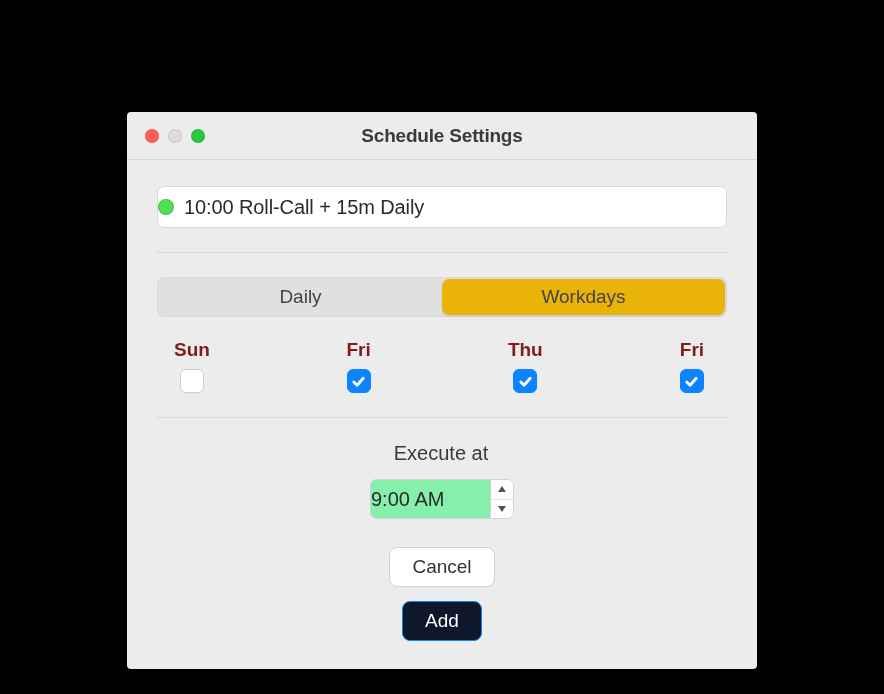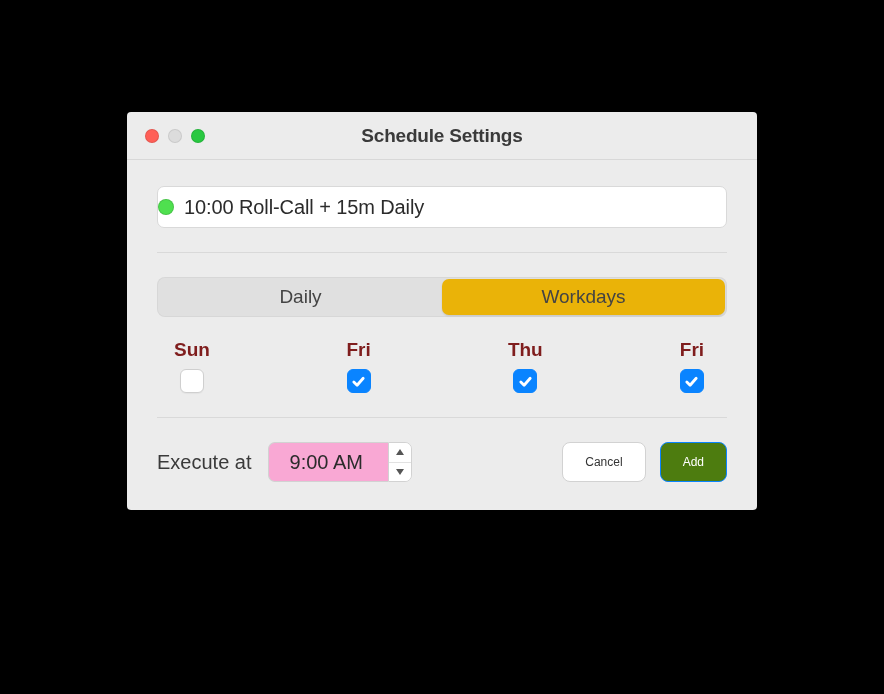--- a/index.html
+++ b/index.html
@@ -161,37 +161,38 @@
       stroke-width: 3;
       fill: none;
       stroke-linecap: round;
       stroke-linejoin: round;
     }
 
     .footer-row {
       display: flex;
       align-items: center;
       gap: 14px;
+      flex-direction: column;
     }
     .exec-label {
       font-size: 20px;
       color: #3a3a3a;
       margin-right: 2px;
     }
     .time-field {
       display: flex;
       align-items: stretch;
       height: 40px;
     }
     .time-input {
-      background: #f9a8d4;
+      background: #86efac;
       border: 1px solid #d2d2d2;
       border-right: none;
       border-radius: 7px 0 0 7px;
-      padding: 0 21px;
+      padding: 0 0;
       font-size: 20px;
       color: #2b2b2b;
       display: flex;
       align-items: center;
       min-width: 120px;
     }
     .stepper {
       display: flex;
       flex-direction: column;
       border: 1px solid #d2d2d2;
@@ -214,31 +215,31 @@
     .stepper svg {
       width: 10px;
       height: 8px;
       fill: #555;
     }
     .spacer { flex: 1; }
     .btn {
       height: 40px;
       padding: 0 22px;
       border-radius: 8px;
-      font-size: 12px;
+      font-size: 19px;
       cursor: pointer;
       border: none;
     }
     .btn.secondary {
       background: #fff;
       border: 1px solid #d2d2d2;
       color: #333;
     }
     .btn.primary {
-      background: #4d7c0f;
+      background: #0f172a;
       color: #fff;
       font-weight: 400;
       border: 1px solid #0a84ff;
     }
   </style>
 </head>
 <body>
 
 <div class="window">
 

